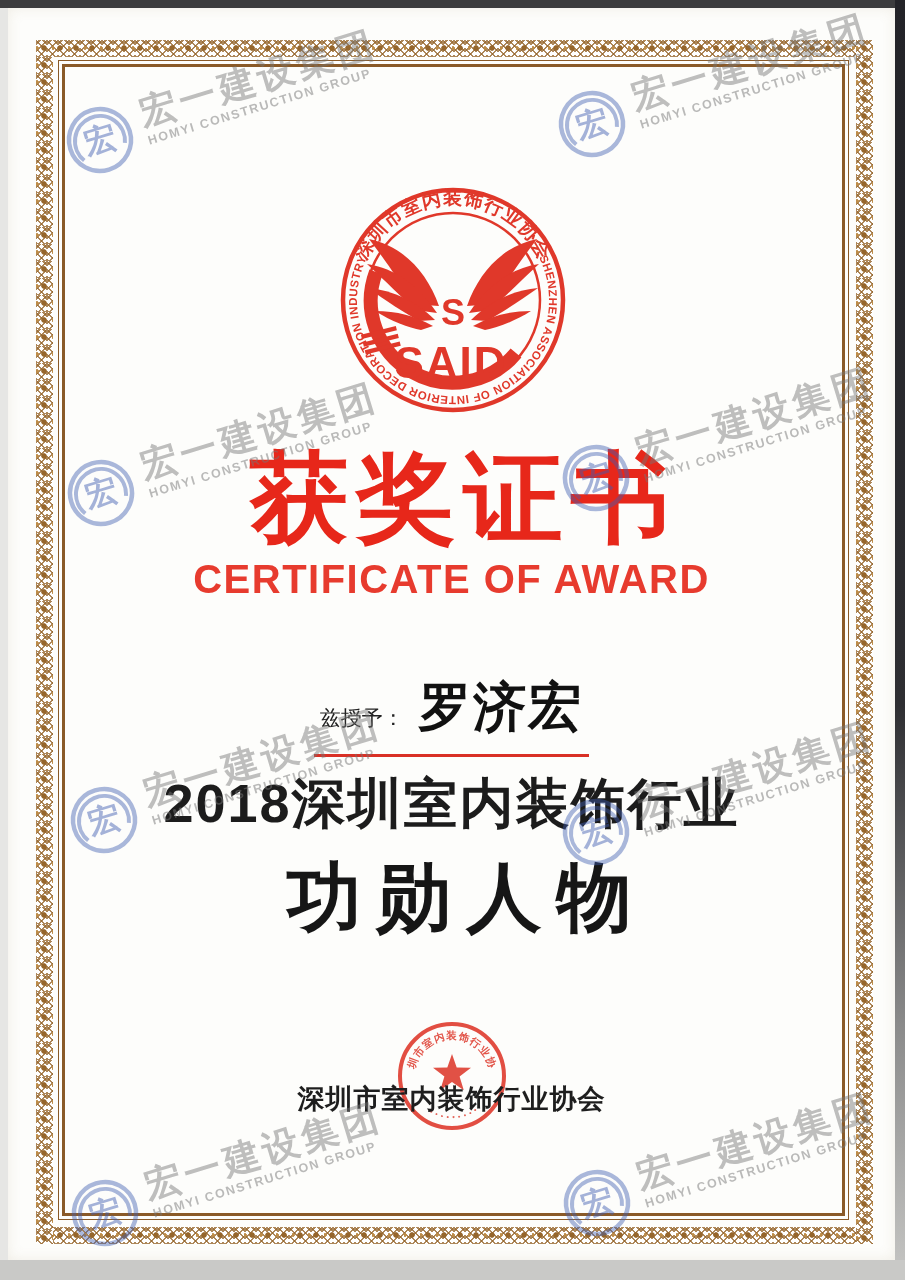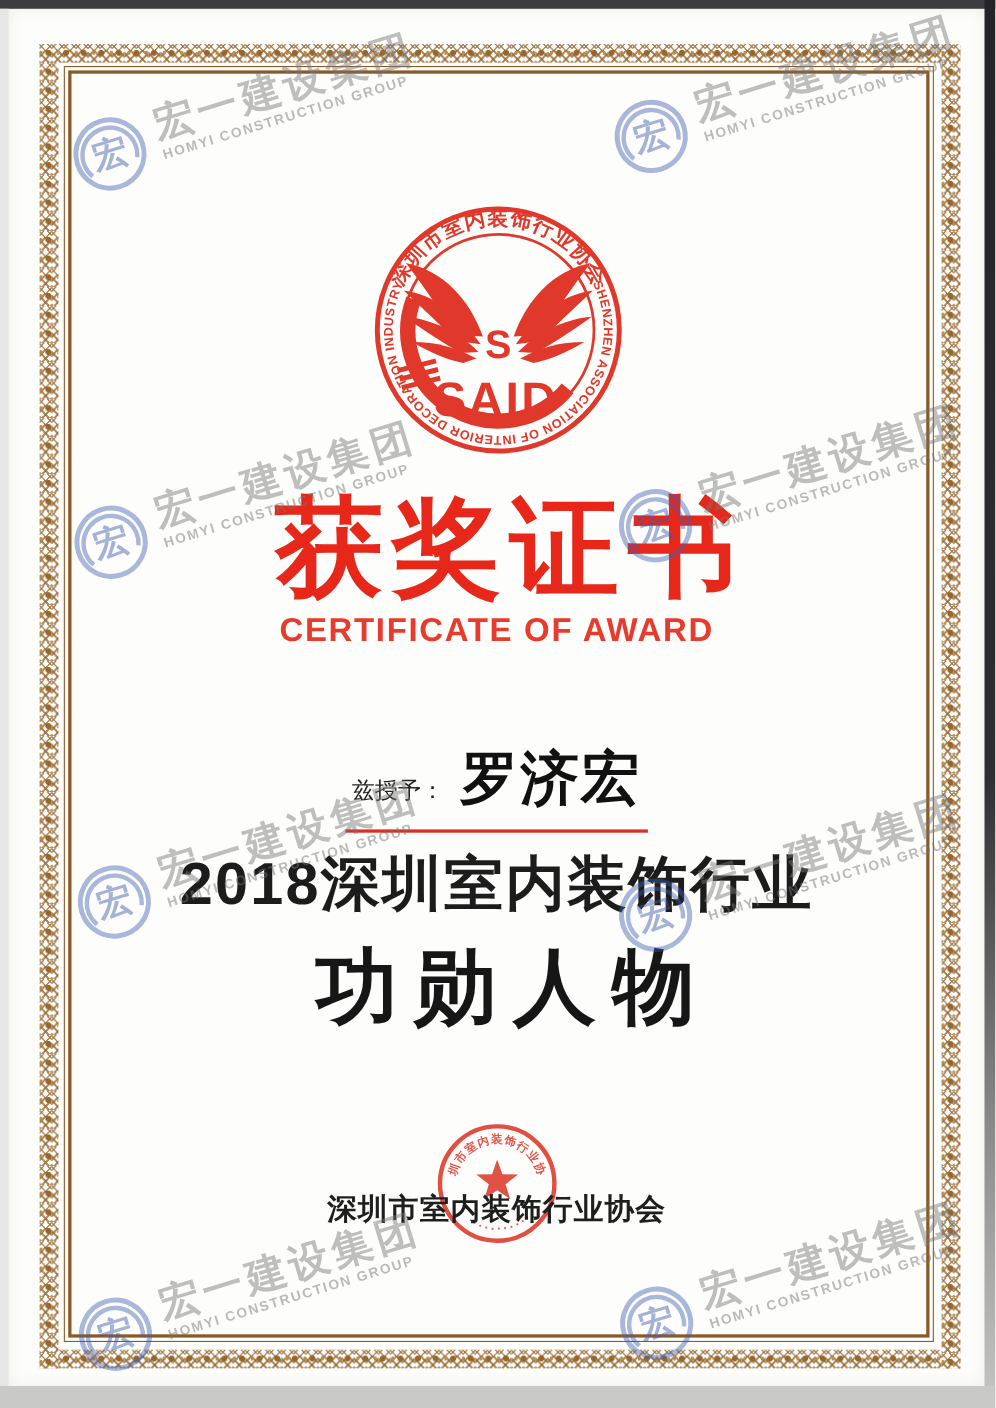--- a/index.html
+++ b/index.html
@@ -40,21 +40,21 @@
   .lace-right{right:22px;top:32px;bottom:16px;width:17px;}
 
   
   .frame{position:absolute;left:50px;top:52px;right:46px;bottom:40px;border:1px solid #8a5a28;}
   .frame::after{content:"";position:absolute;inset:3px;border:3px solid #8a5a28;}
 
   
   .cblock{position:absolute;left:0;width:100%;text-align:center;}
   .title-cn{top:438px;font-size:99px;font-weight:900;color:#e7271a;
     letter-spacing:8px;padding-left:12px;line-height:1.06;z-index:10;}
-  .title-en{top:549px;font-size:30px;font-weight:700;color:#e73b2e;letter-spacing:1.5px;z-index:10;}
+  .title-en{top:549px;font-size:40px;font-weight:700;color:#e73b2e;letter-spacing:1.5px;z-index:10;}
   .recipient-row{top:664px;z-index:10;}
   .recipient-inner{display:inline-block;border-bottom:3px solid #d93025;padding:0 6px 10px 6px;}
   .recipient-prefix{font-size:21px;font-weight:500;color:#222;vertical-align:baseline;}
   .recipient-name{font-size:53px;font-weight:900;color:#111;margin-left:10px;vertical-align:baseline;letter-spacing:2px;}
   .award-1{top:760px;font-size:54px;font-weight:800;color:#1c1c1c;letter-spacing:2px;z-index:10;}
   .award-2{top:840px;font-size:75px;font-weight:900;color:#161616;letter-spacing:15px;padding-left:15px;z-index:10;}
   .issue-date{top:1040px;font-size:29px;font-weight:600;color:#232323;letter-spacing:2px;z-index:10;}
   .issuing-org{top:1073px;font-size:27px;font-weight:600;color:#1e1e1e;letter-spacing:1px;z-index:10;}
 
   

